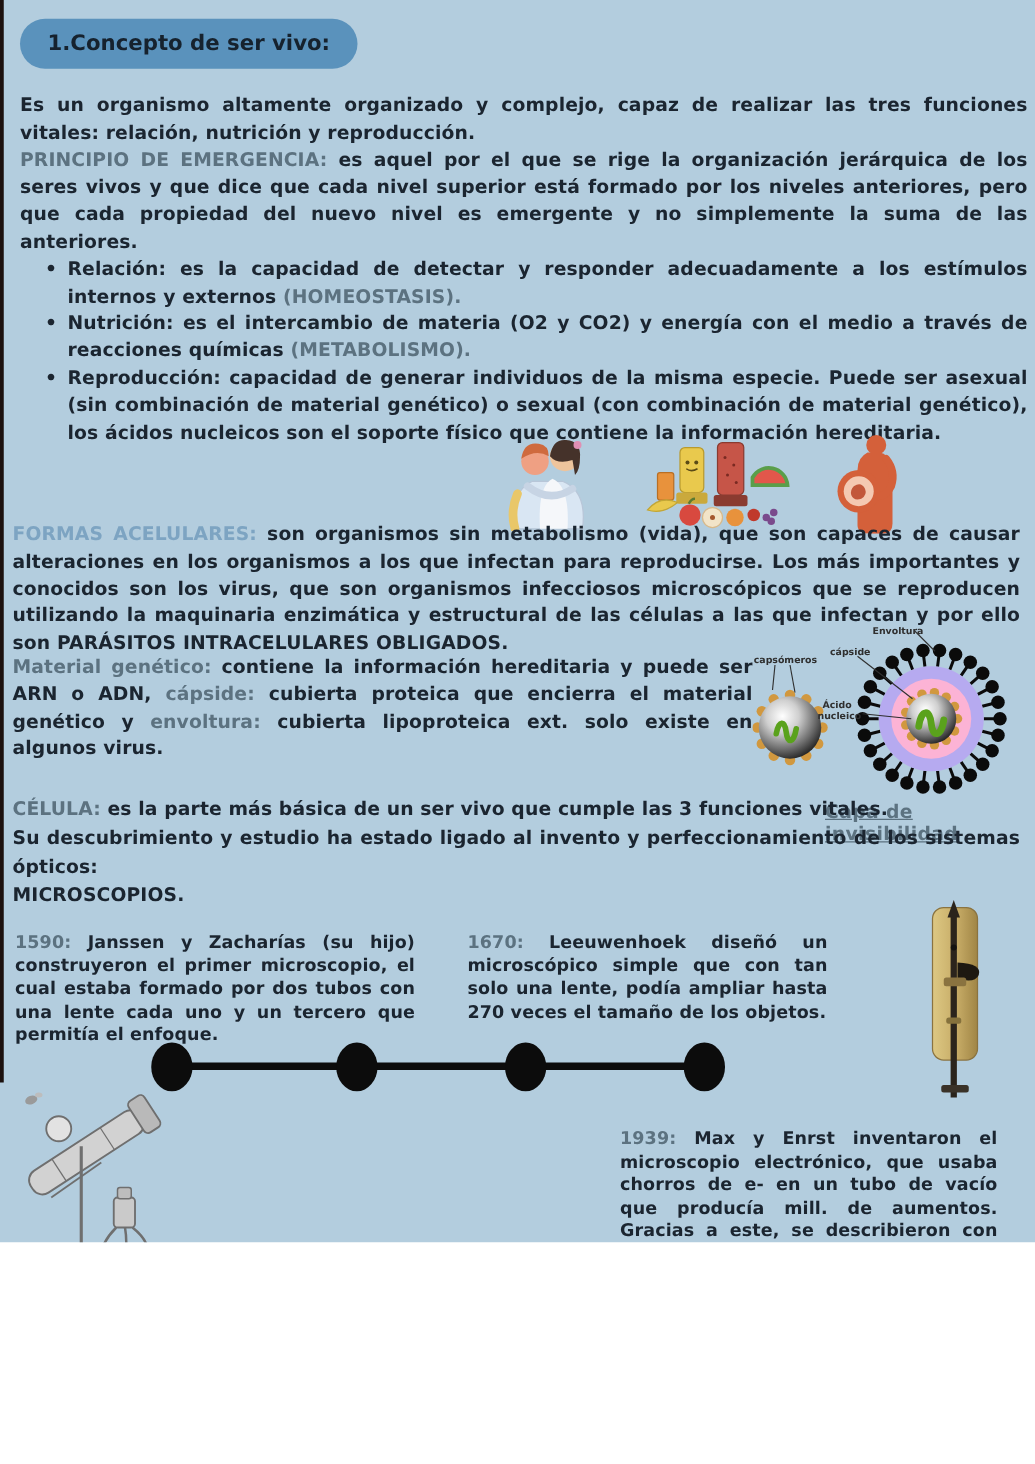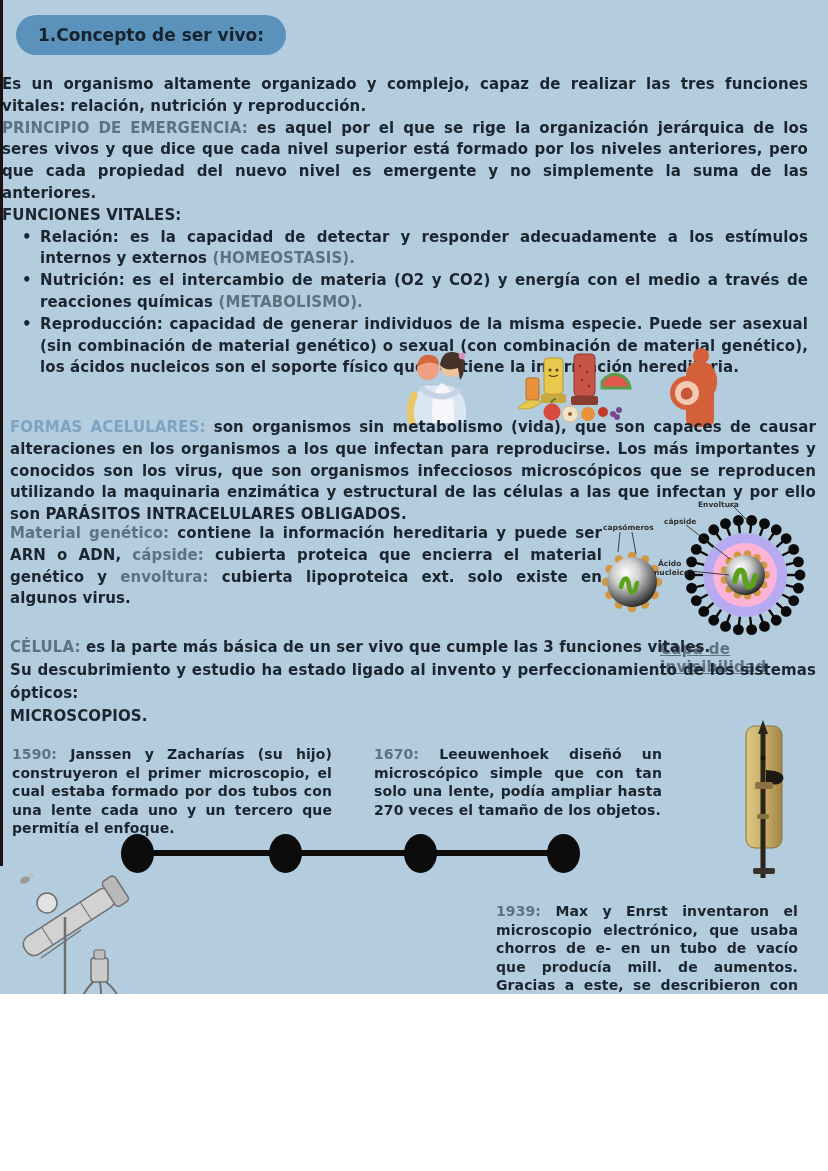--- a/index.html
+++ b/index.html
@@ -39,24 +39,23 @@
   .patch.p3{left:146px;top:12px;width:26px;height:44px;border-radius:50%;}
 </style>
 </head>
 <body>
 
 <div class="page">
   <div class="edge"></div>
 
   <div class="badge badge1">1.Concepto de ser vivo:</div>
 
-  <div class="txt body15" style="left:2px;top:74px;width:806px;">
+  <div class="txt body15" style="left:16px;top:74px;width:806px;">
     <p><span>Es un organismo altamente organizado y complejo, capaz de realizar las tres funciones vitales: relación, nutrición y reproducción.</span></p>
     <p><span class="muted">PRINCIPIO DE EMERGENCIA:</span> <span>es aquel por el que se rige la organización jerárquica de los seres vivos y que dice que cada nivel superior está formado por los niveles anteriores, pero que cada propiedad del nuevo nivel es emergente y no simplemente la suma de las anteriores.</span></p>
-    <p><span>FUNCIONES VITALES:</span></p>
     <ul class="fv">
       <li><span>Relación: es la capacidad de detectar y responder adecuadamente a los estímulos internos y externos </span><span class="muted">(HOMEOSTASIS).</span></li>
       <li><span>Nutrición: es el intercambio de materia (O2 y CO2) y energía con el medio a través de reacciones químicas </span><span class="muted">(METABOLISMO).</span></li>
       <li><span>Reproducción: capacidad de generar individuos de la misma especie. Puede ser asexual (sin combinación de material genético) o sexual (con combinación de material genético), los ácidos nucleicos son el soporte físico que contiene la información hereditaria.</span></li>
     </ul>
   </div>
 
   <svg class="fig" style="left:398px;top:349px;" width="84" height="76" viewBox="0 0 84 76">
     <path d="M14 74 q-4 -30 14 -38 l24 0 q20 8 16 38 Z" fill="#d9e6f3" stroke="#b8c6d8" stroke-width="1"></path>
     <path d="M34 74 q-2 -34 10 -40 q14 6 12 40 Z" fill="#f5f7fa"></path>

